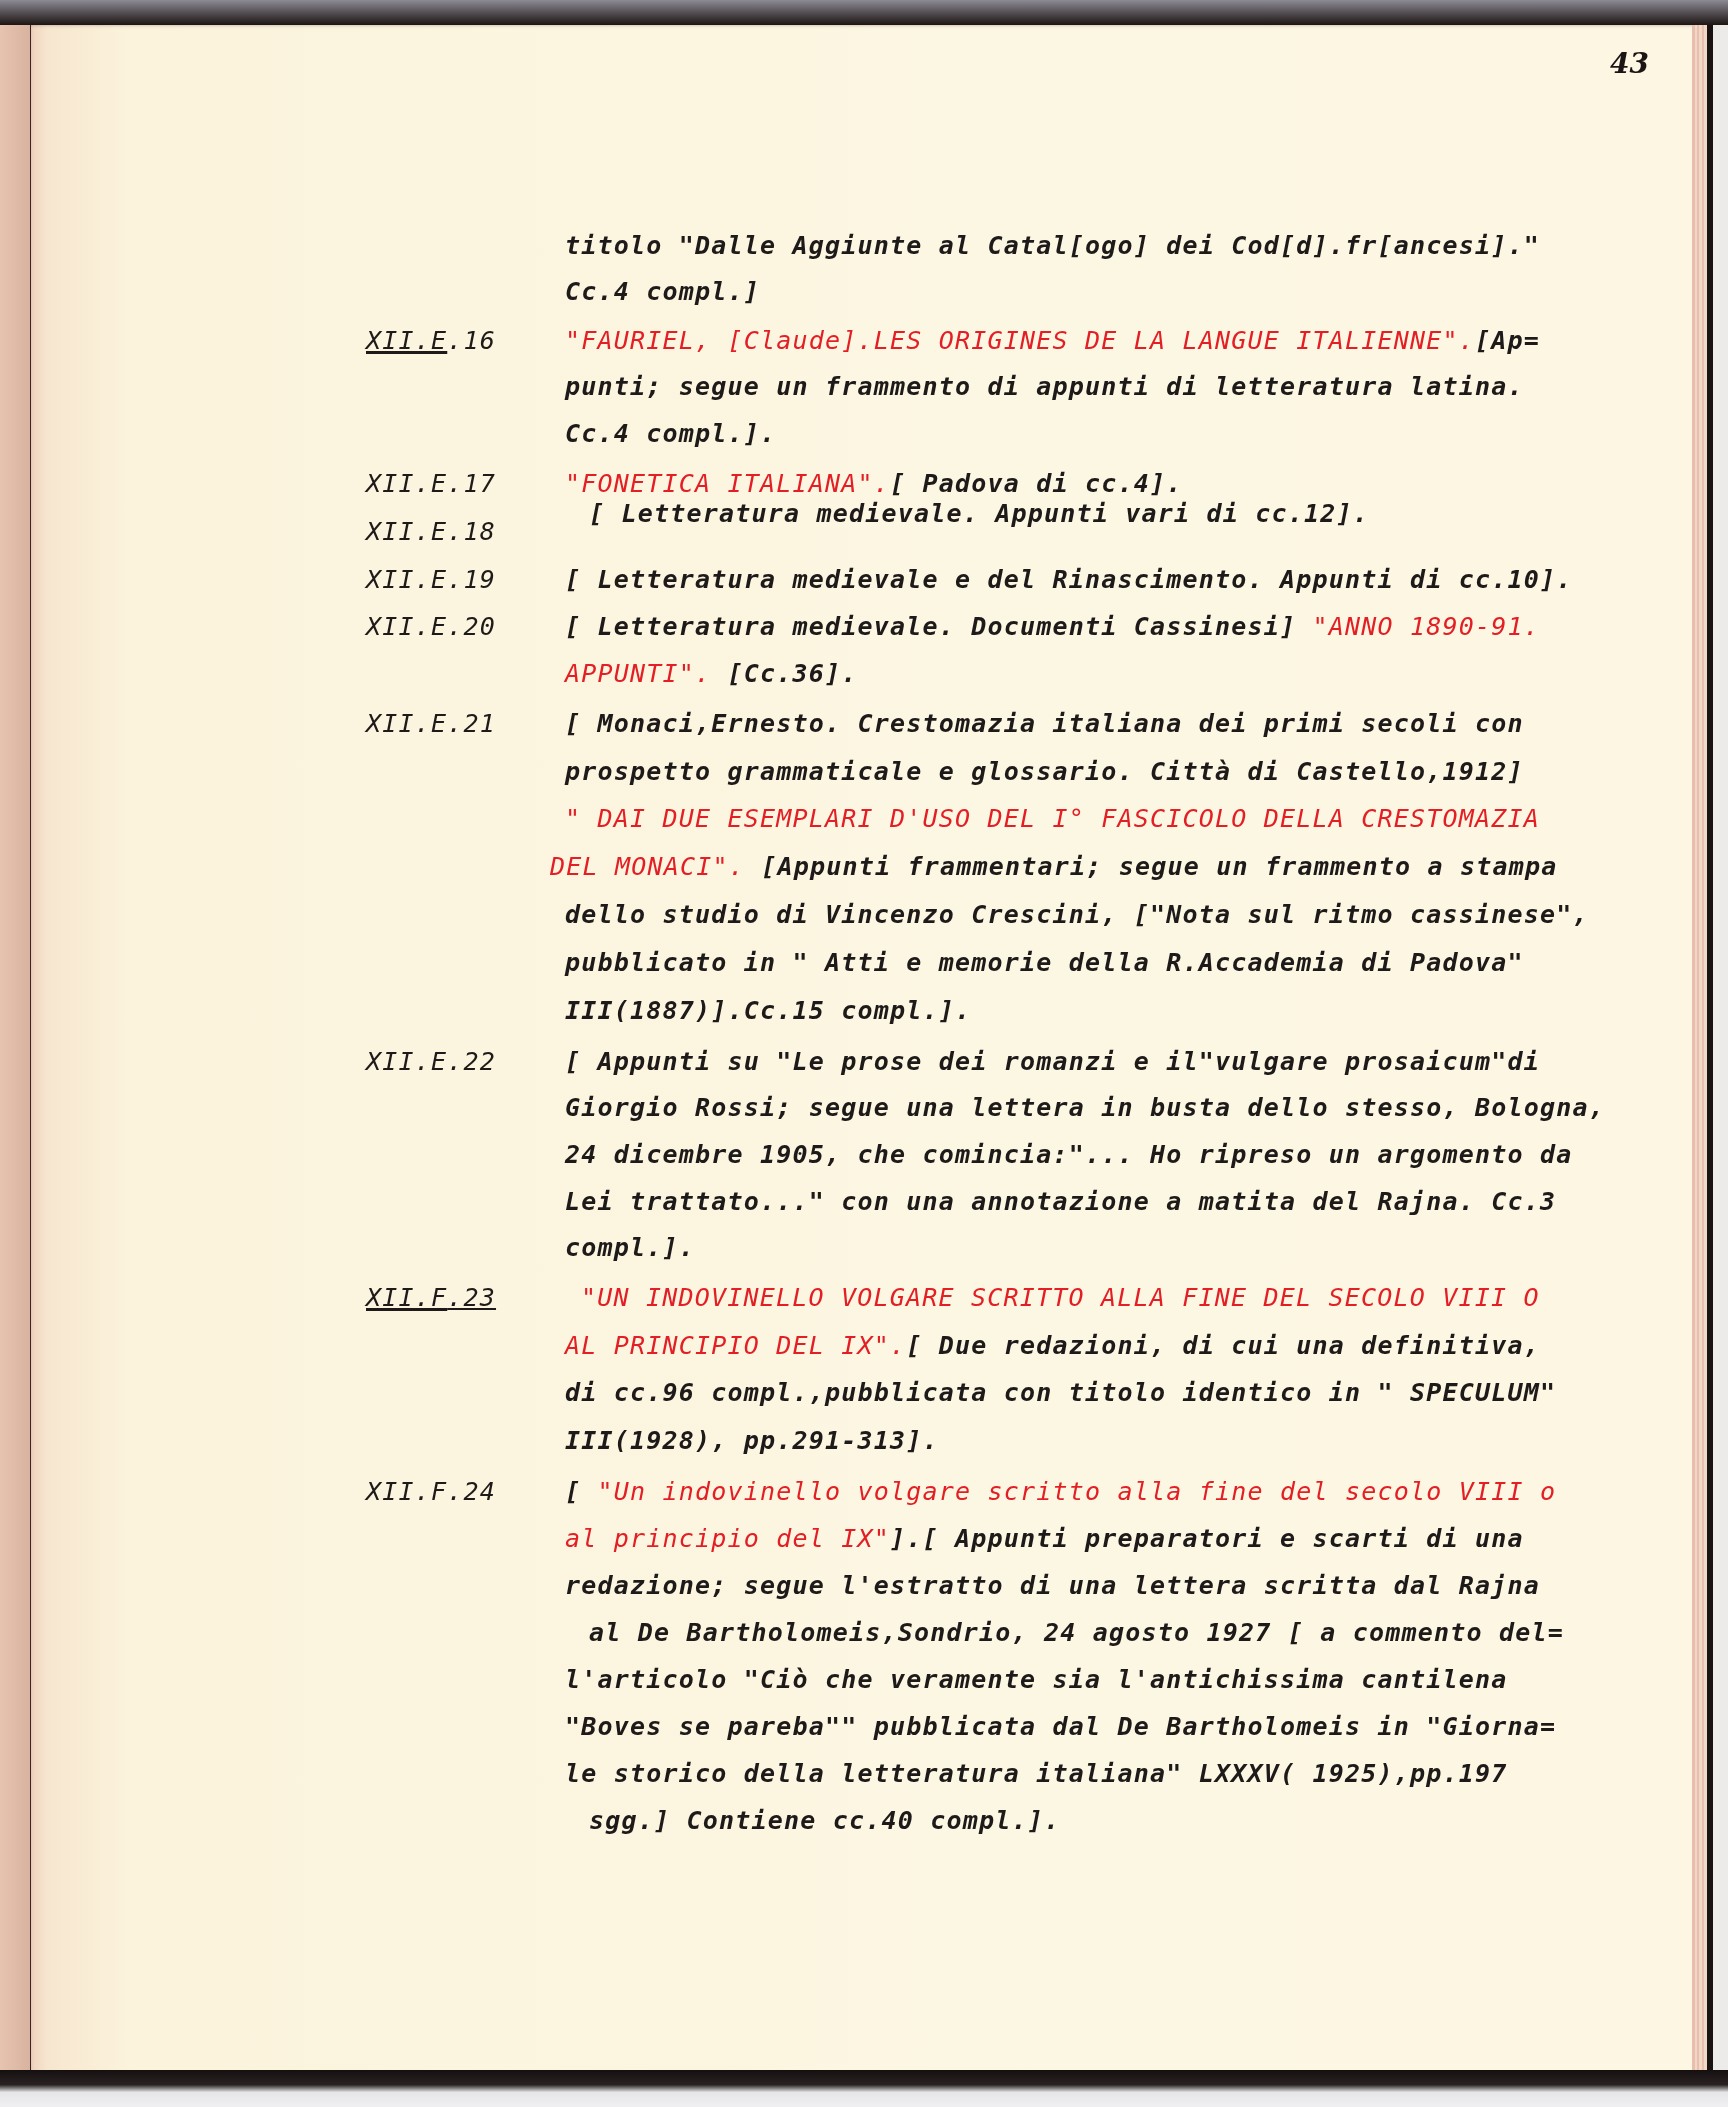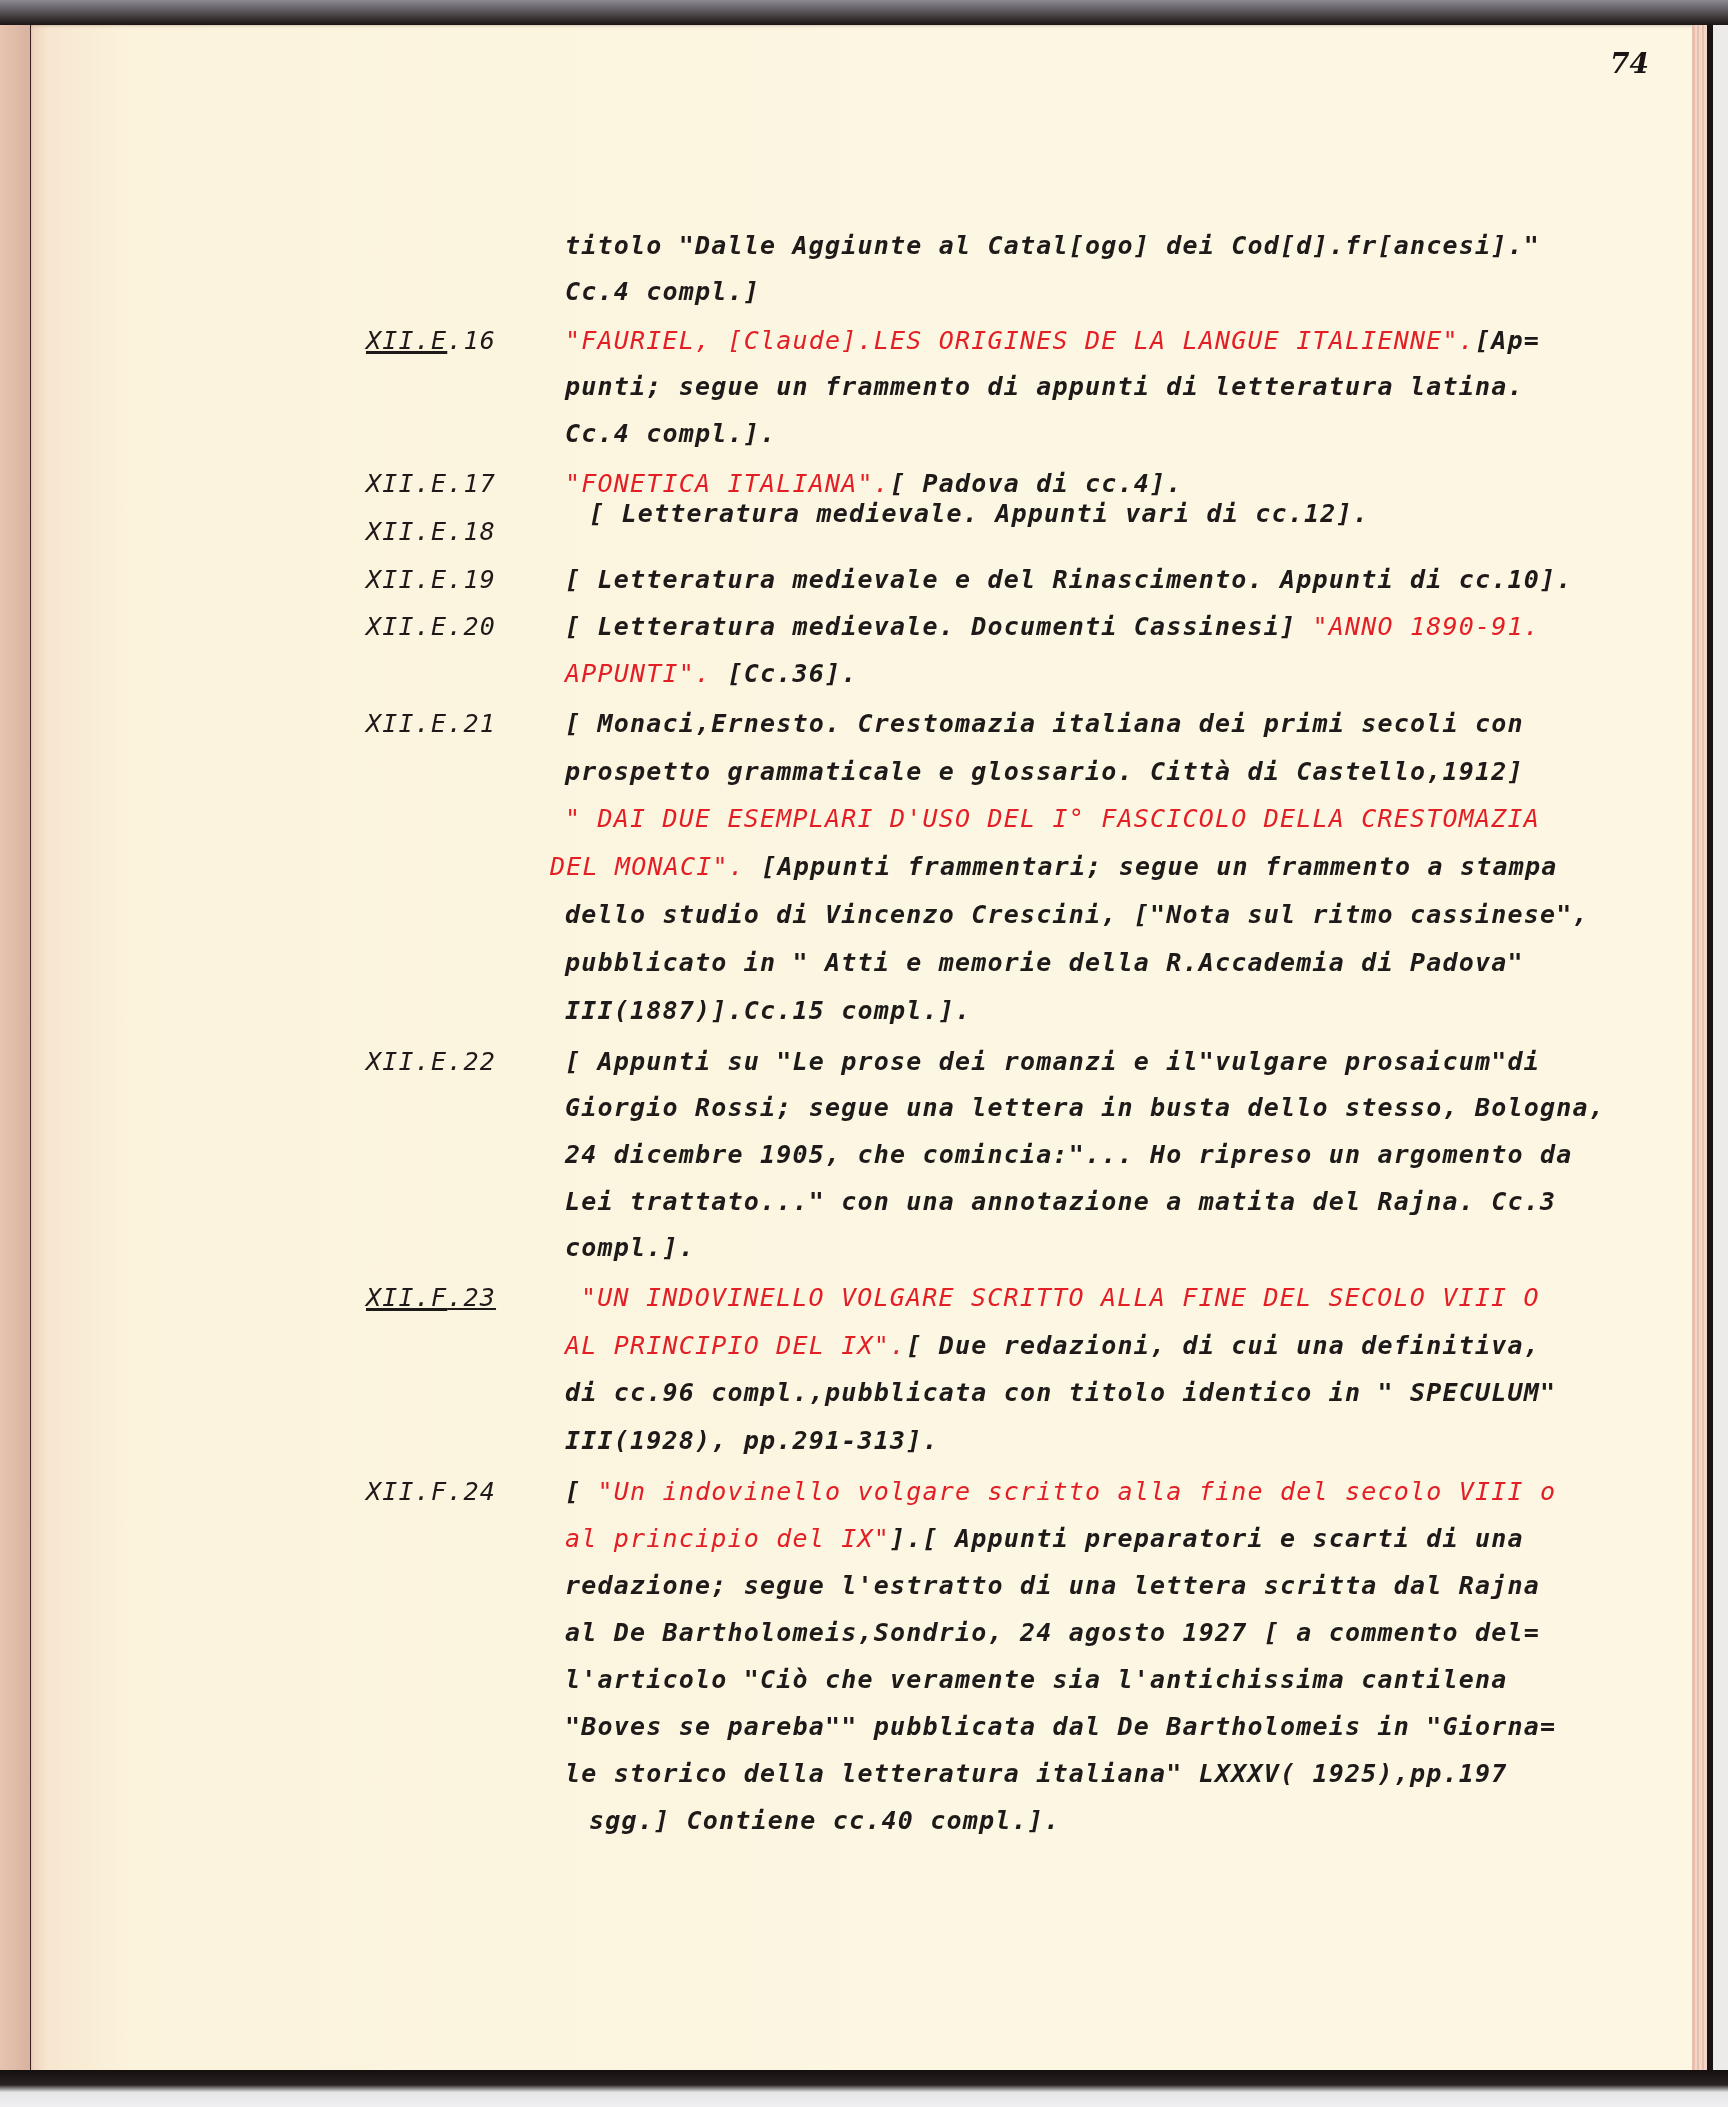--- a/index.html
+++ b/index.html
@@ -50,21 +50,21 @@
 </style>
 </head>
 <body>
 
 <div class="gutter"></div>
 <div class="page"></div>
 <div class="right-edge"></div>
 <div class="book-top"></div>
 <div class="book-bottom"></div>
 
-<div class="page-number">74</div>
+<div class="page-number">43</div>
 
 <div id="entries">
     <div class="line" style="top: 231px;"><span>titolo "Dalle Aggiunte al Catal[ogo] dei Cod[d].fr[ancesi]."</span></div>
     <div class="line" style="top: 277px;"><span>Cc.4 compl.]</span></div>
     <div class="shelfmark" style="top: 326px;"><span class="ul">XII.E</span><span>.16</span></div>
     <div class="line" style="top: 326px;"><span class="red">"FAURIEL, [Claude].LES ORIGINES DE LA LANGUE ITALIENNE".</span><span>[Ap=</span></div>
     <div class="line" style="top: 372px;"><span>punti; segue un frammento di appunti di letteratura latina.</span></div>
     <div class="line" style="top: 419px;"><span>Cc.4 compl.].</span></div>
     <div class="shelfmark" style="top: 469px;">XII.E.17</div>
     <div class="line" style="top: 469px;"><span class="red">"FONETICA ITALIANA".</span><span>[ Padova di cc.4].</span></div>
@@ -91,19 +91,19 @@
     <div class="line" style="top: 1233px;"><span>compl.].</span></div>
     <div class="shelfmark" style="top: 1283px; text-decoration: underline;"><span class="ul">XII.F</span><span>.23</span></div>
     <div class="line" style="top: 1283px; left: 581px;"><span class="red">"UN INDOVINELLO VOLGARE SCRITTO ALLA FINE DEL SECOLO VIII O</span></div>
     <div class="line" style="top: 1331px;"><span class="red">AL PRINCIPIO DEL IX".</span><span>[ Due redazioni, di cui una definitiva,</span></div>
     <div class="line" style="top: 1378px;"><span>di cc.96 compl.,pubblicata con titolo identico in " SPECULUM"</span></div>
     <div class="line" style="top: 1426px;"><span>III(1928), pp.291-313].</span></div>
     <div class="shelfmark" style="top: 1477px;">XII.F.24</div>
     <div class="line" style="top: 1477px;"><span>[ </span><span class="red">"Un indovinello volgare scritto alla fine del secolo VIII o</span></div>
     <div class="line" style="top: 1524px;"><span class="red">al principio del IX"</span><span>].[ Appunti preparatori e scarti di una</span></div>
     <div class="line" style="top: 1571px;"><span>redazione; segue l'estratto di una lettera scritta dal Rajna</span></div>
-    <div class="line" style="top: 1618px;"><span>al De Bartholomeis,Sondrio, 24 agosto 1927 [ a commento del=</span></div>
+    <div class="line" style="top: 1618px; margin-left: 24px;"><span>al De Bartholomeis,Sondrio, 24 agosto 1927 [ a commento del=</span></div>
     <div class="line" style="top: 1665px;"><span>l'articolo "Ciò che veramente sia l'antichissima cantilena</span></div>
     <div class="line" style="top: 1712px;"><span>"Boves se pareba"" pubblicata dal De Bartholomeis in "Giorna=</span></div>
     <div class="line" style="top: 1759px;"><span>le storico della letteratura italiana" LXXXV( 1925),pp.197</span></div>
     <div class="line" style="top: 1806px; margin-left: 24px;"><span>sgg.] Contiene cc.40 compl.].</span></div>
   </div>
 
 
 </body></html>

